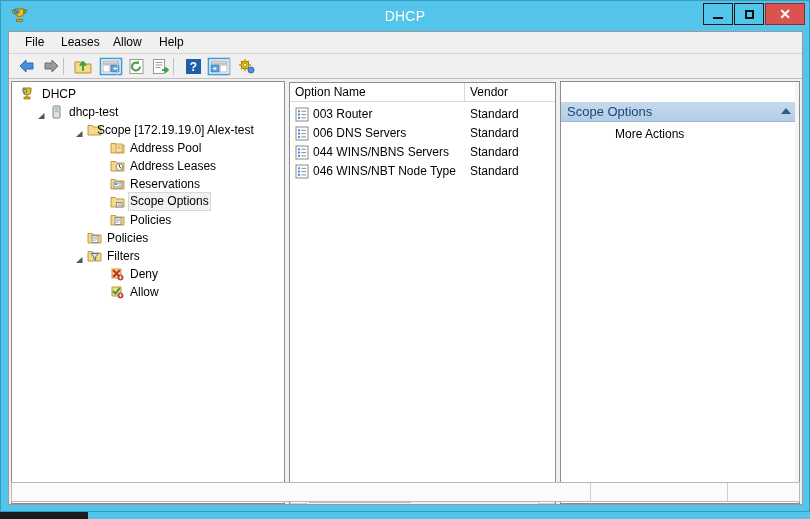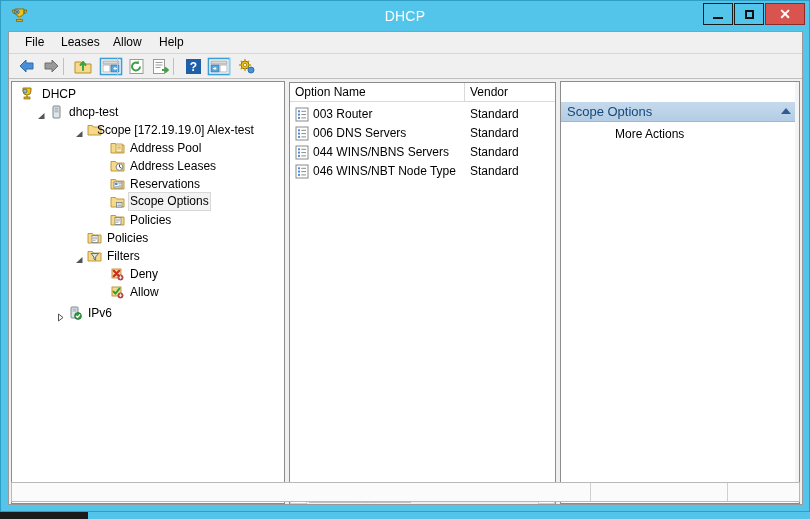--- a/index.html
+++ b/index.html
@@ -588,36 +588,20 @@
             <svg width="15" height="14" viewBox="0 0 15 14">
               <rect x="2" y="2" width="9" height="9" fill="#f6d98a" stroke="#b8912f" stroke-width="0.9"></rect>
               <path d="M3.6 6.6 L5.4 8.6 L9.4 3.6" fill="none" stroke="#2f9e3f" stroke-width="2" stroke-linecap="round" stroke-linejoin="round"></path>
               <circle cx="10.5" cy="10.5" r="2.6" fill="#d9534f" stroke="#8e2b28" stroke-width="0.7"></circle>
               <path d="M10.5 8.7v2.6M9.4 10.4l1.1 1.1 1.1-1.1" fill="none" stroke="#ffffff" stroke-width="0.9"></path>
             </svg>
           </span>
           <span class="tree-label" style="left:116px">Allow</span>
         </div>
 
-        <div class="tree-row" style="margin-top:3px">
-          <span class="tw" style="left:44px">
-            <svg width="9" height="9" viewBox="0 0 9 9">
-                <path d="M2.5 1 L7 4.5 L2.5 8 Z" fill="none" stroke="#555" stroke-width="1"></path>
-              </svg>
-          </span>
-          <span class="tree-ico" style="left:56px">
-            <svg width="15" height="14" viewBox="0 0 15 14">
-              <rect x="3" y="1" width="7" height="11" rx="1" fill="#dfe6ea" stroke="#6d7b84" stroke-width="0.9"></rect>
-              <path d="M4.5 3.2h4M4.5 5h4" stroke="#8a979f" stroke-width="0.8"></path>
-              <circle cx="10" cy="10" r="3.4" fill="#2f9e3f" stroke="#1d6b2a" stroke-width="0.8"></circle>
-              <path d="M8.4 10.2 L9.6 11.4 L11.7 8.8" fill="none" stroke="#ffffff" stroke-width="1.3" stroke-linecap="round"></path>
-            </svg>
-          </span>
-          <span class="tree-label" style="left:74px">IPv6</span>
-        </div>
 
       </div>
     </div>
 
     <div id="list-panel">
       <div id="list-header">
         <div class="lh-cell divider" style="left:0;width:175px">Option Name</div>
         <div class="lh-cell" style="left:175px;width:90px">Vendor</div>
       </div>
 

